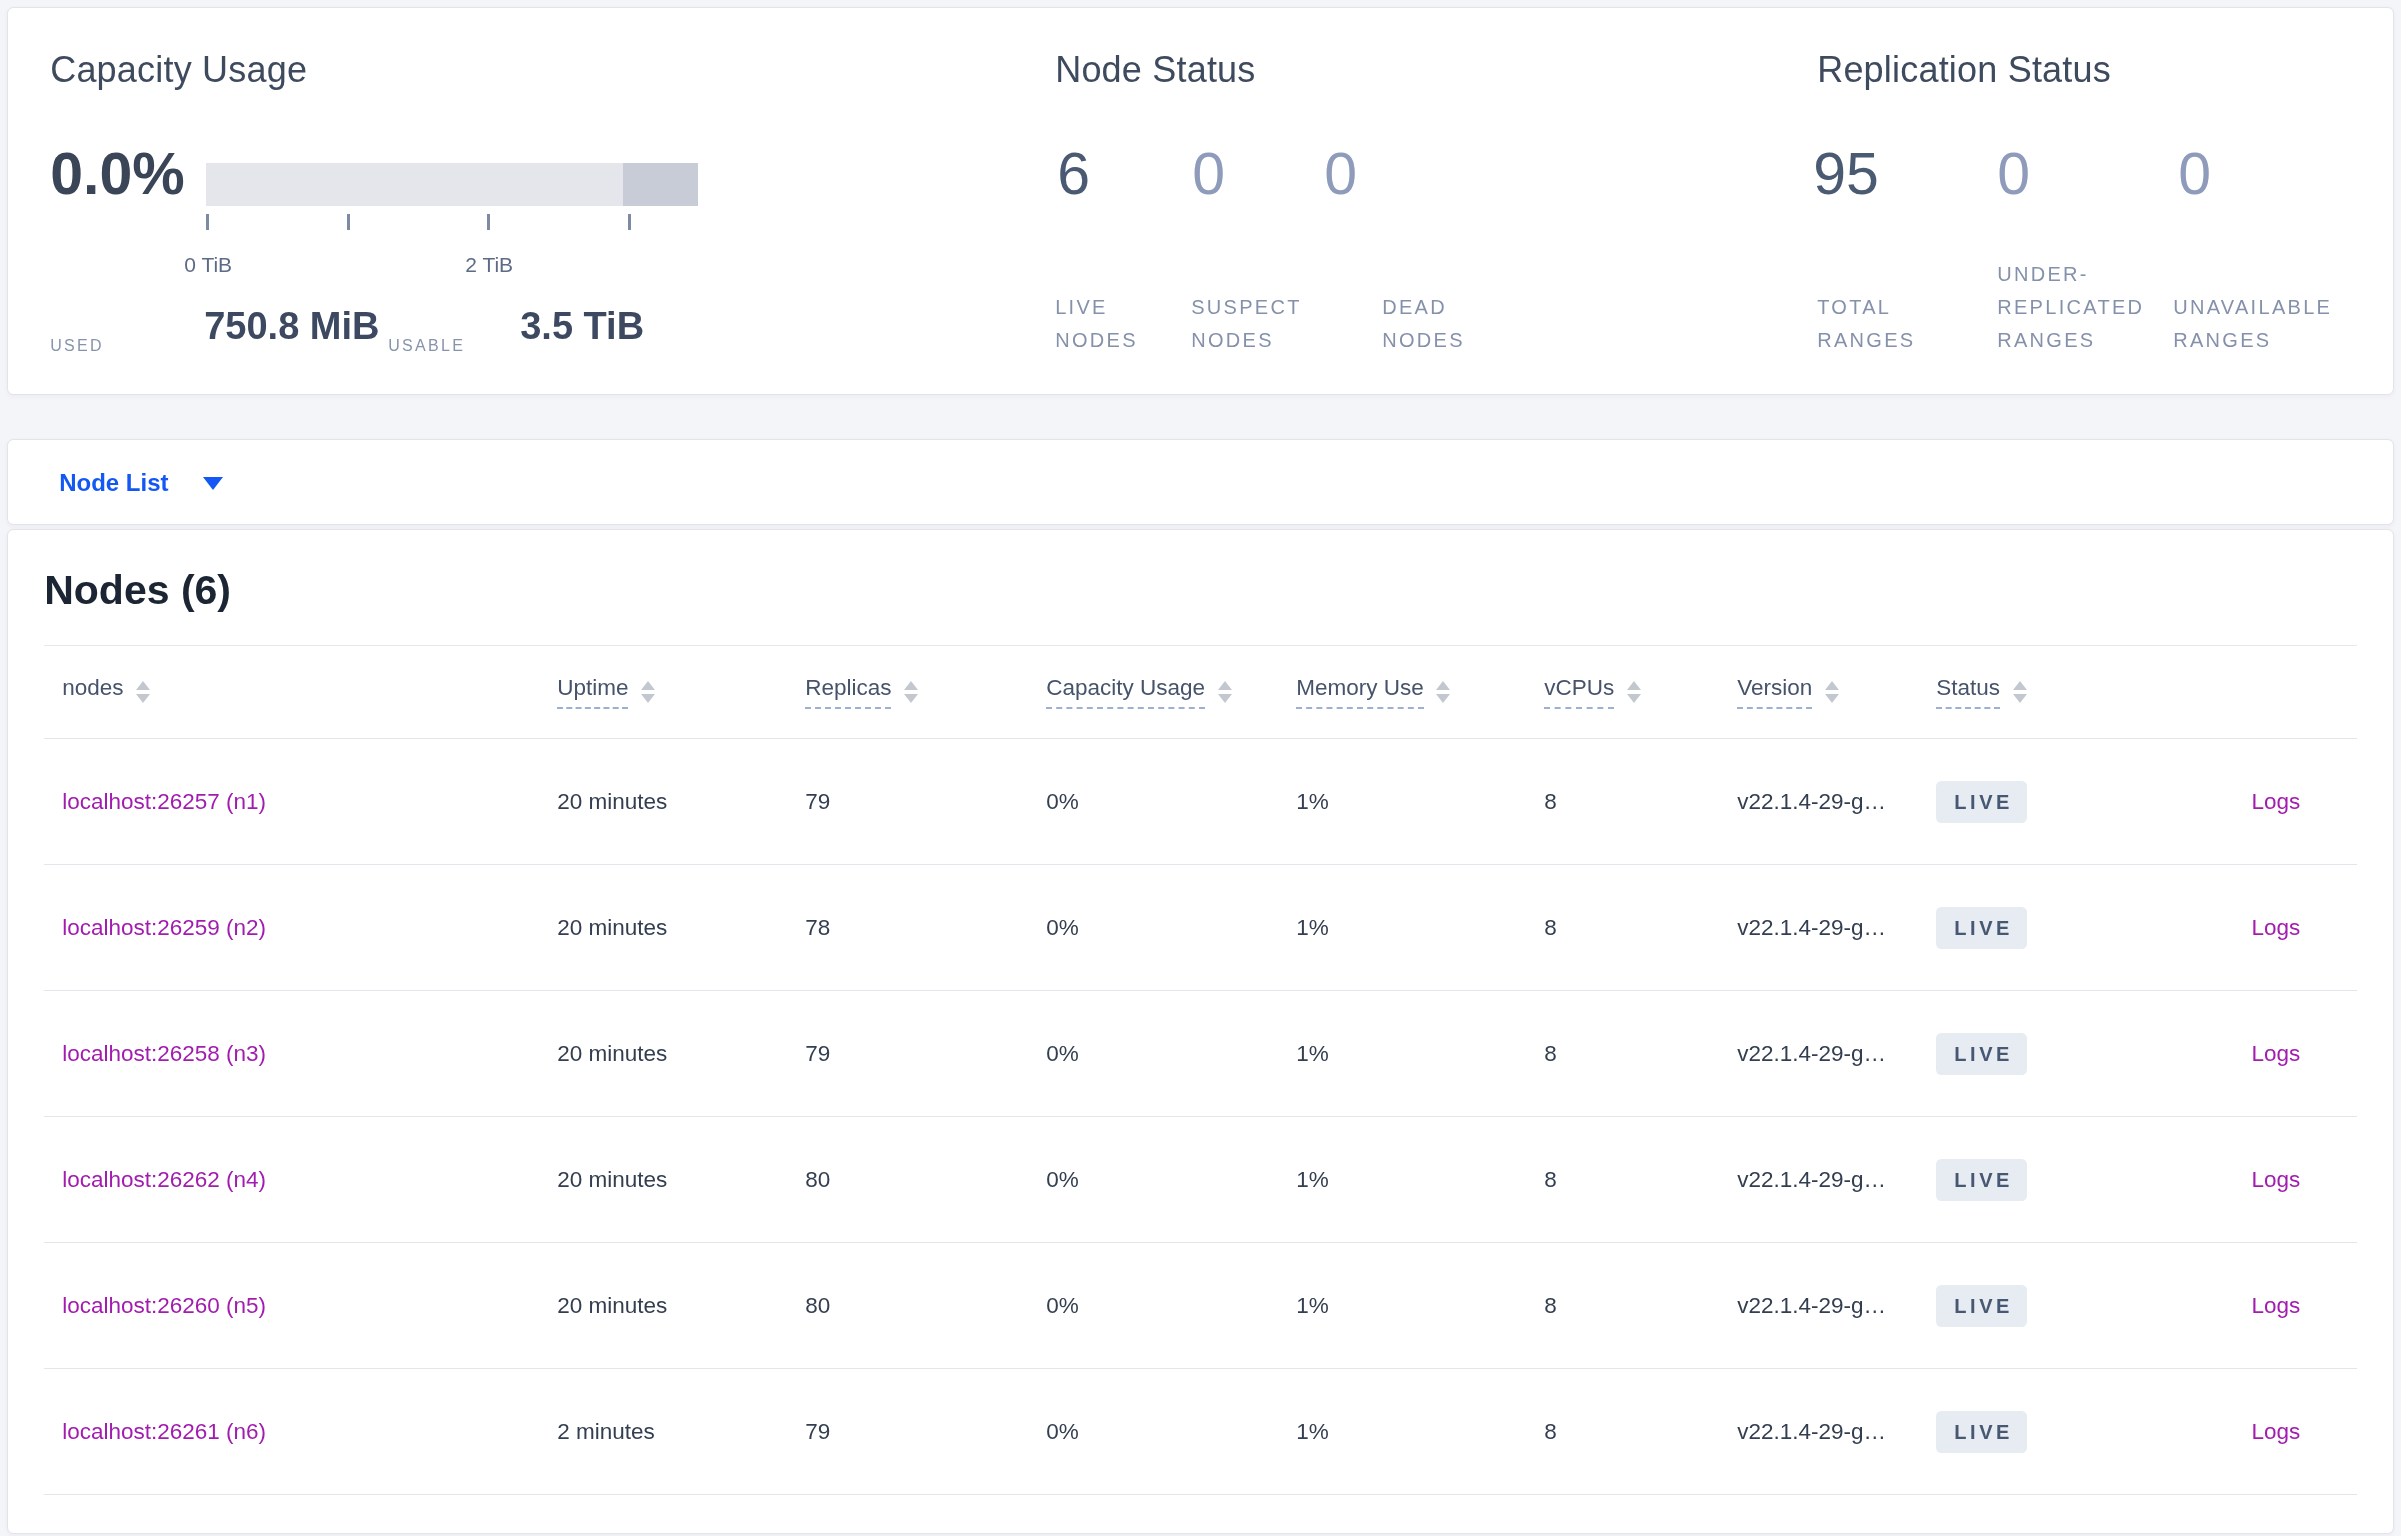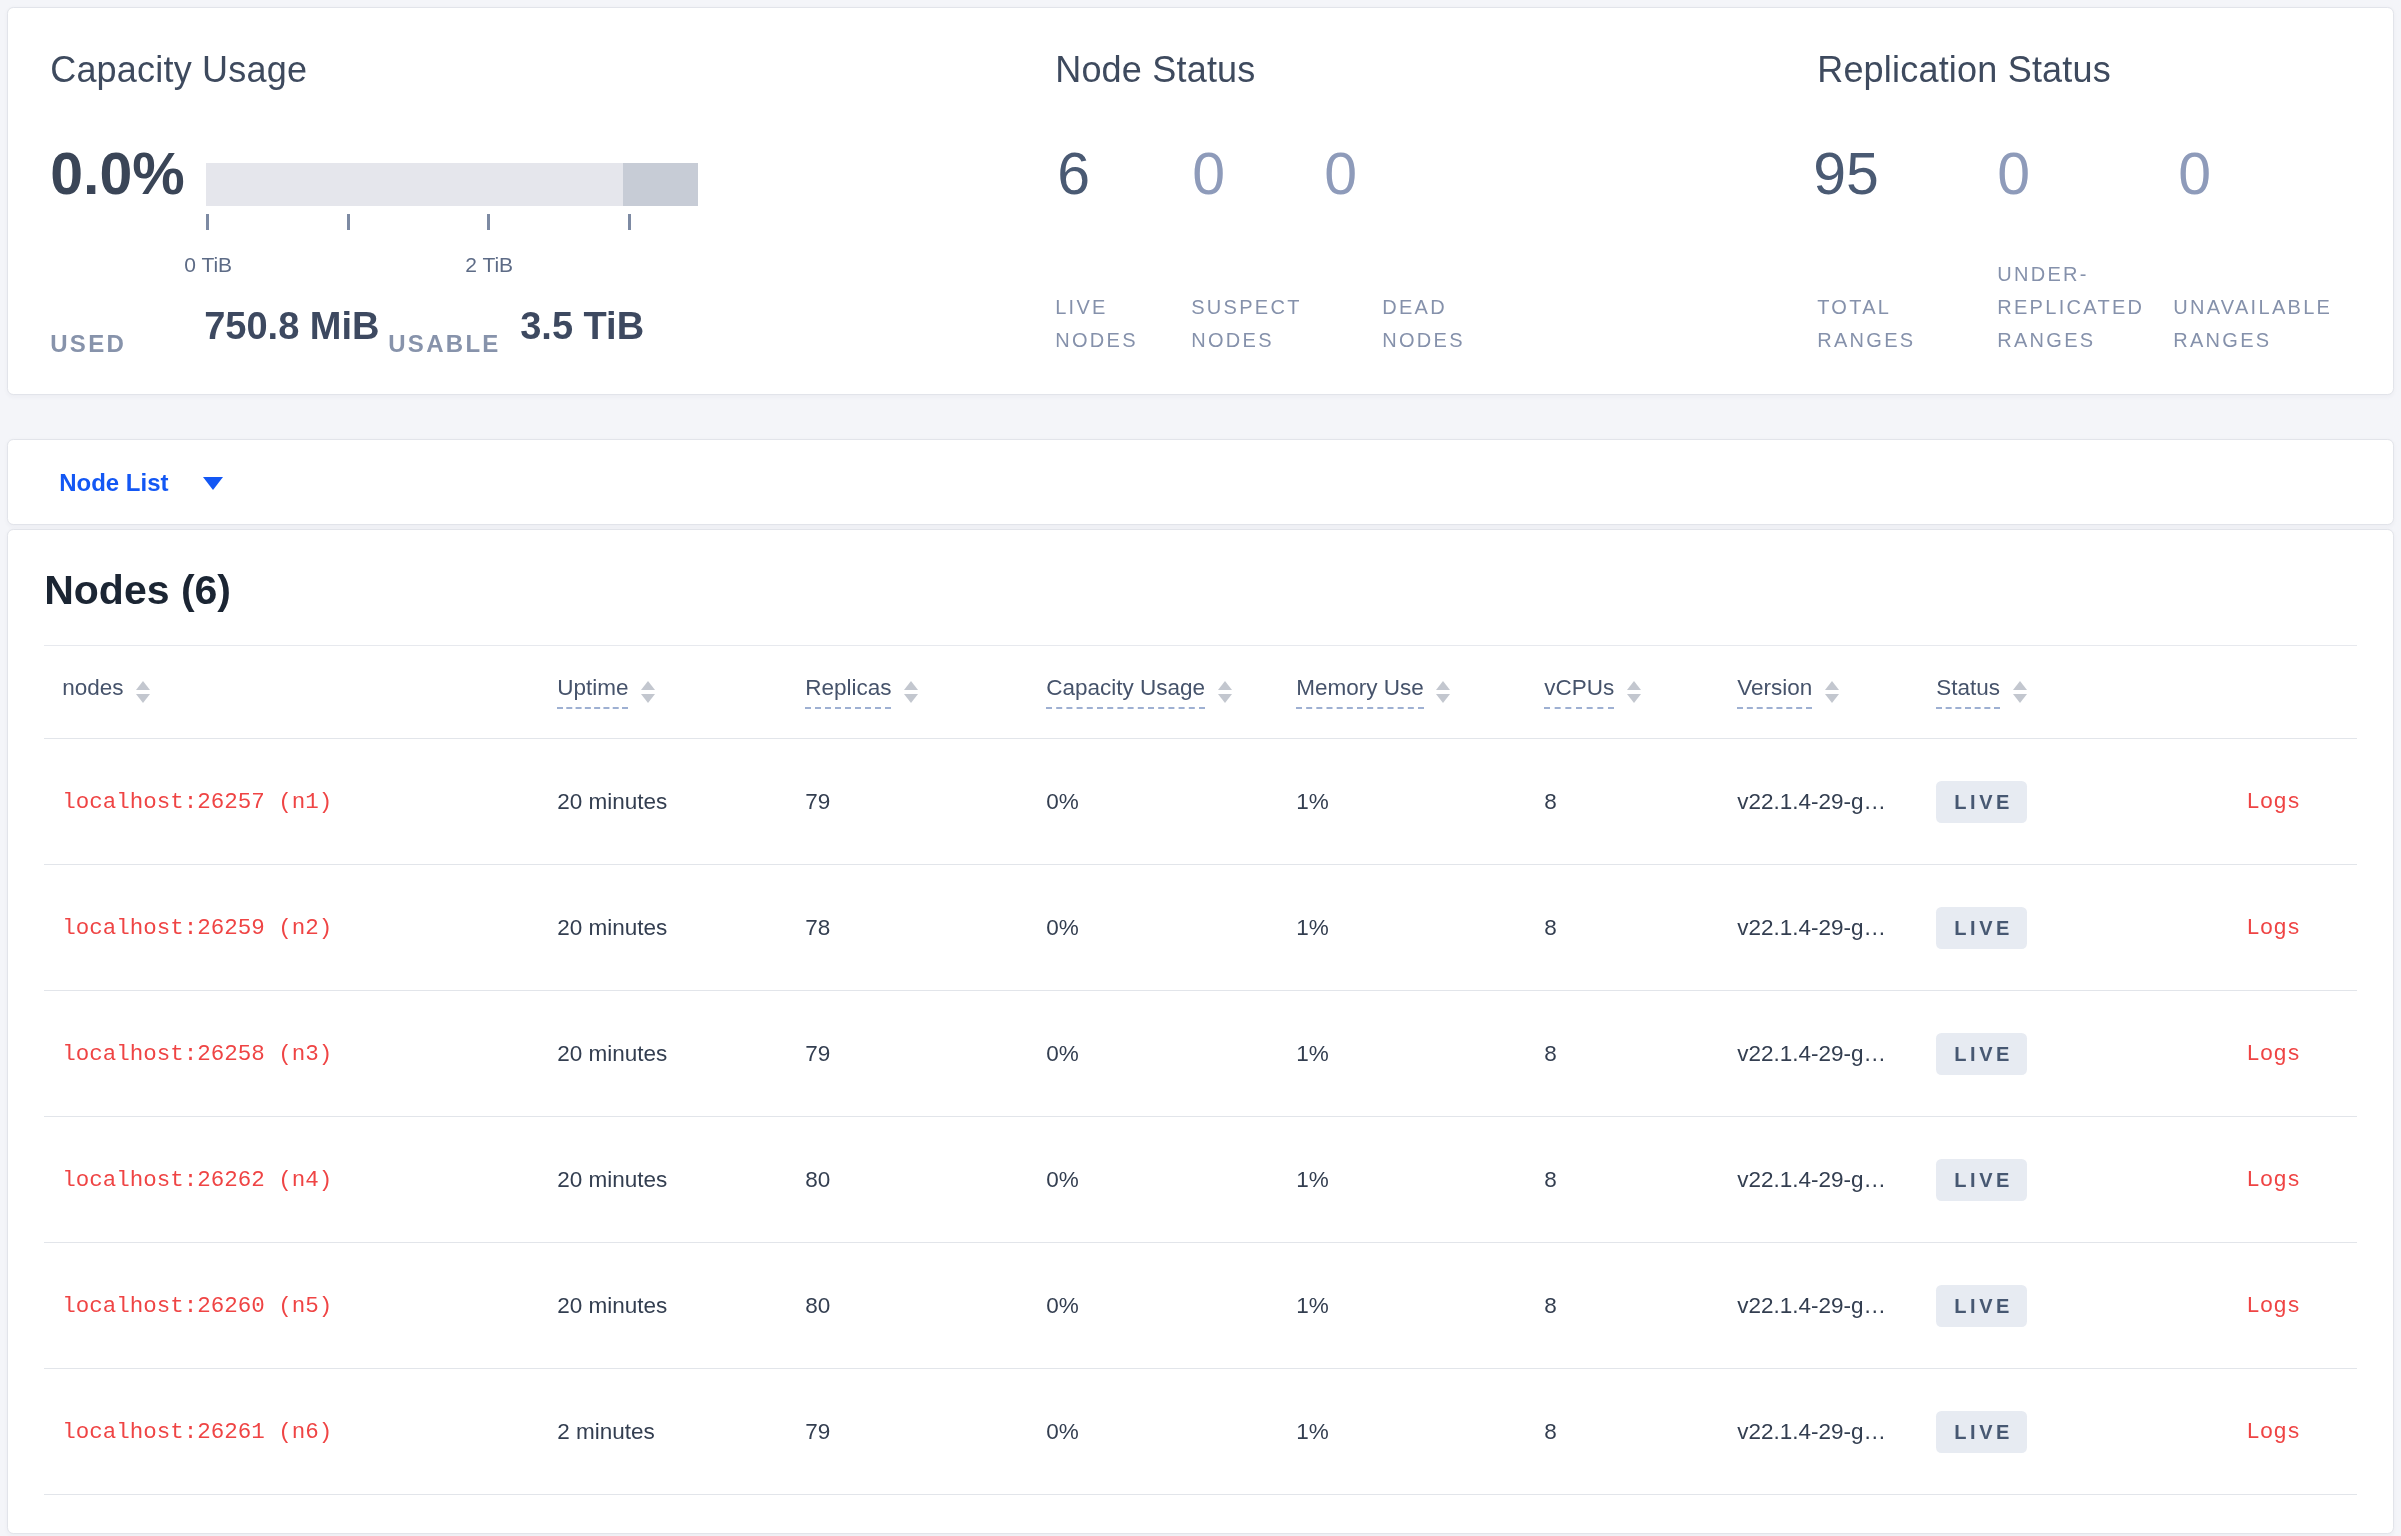--- a/index.html
+++ b/index.html
@@ -47,22 +47,22 @@
   }
   .ct0{left:0;} .ct1{left:141px;} .ct2{left:281px;} .ct3{left:422px;}
   .cap-tick-label{
     position:absolute; top:225px;
     transform:translateX(-50%);
     font-size:21px; color:#5d6b86;margin-top:20px;
   }
   .ctl0{ left:200px; } .ctl2{ left:481px; }
 
   .kpi-label{
-    position:absolute; top:322px;
-    font-size:24px; letter-spacing:2.3px; color:#8793ab; font-weight:700;
+    position:absolute; top:329px;
+    font-size:16px; letter-spacing:2.3px; color:#8793ab; font-weight:400;
   }
   .kpi-value{
     position:absolute; top:297px;
     font-size:38px; font-weight:600; color:#3d4960;
   }
   .l-used{ left:42px; } .v-used{ left:196px; }
   .l-usable{ left:380px; } .v-usable{ left:512px; }
 
   .stat-num{
     position:absolute; top:130px;
@@ -130,21 +130,21 @@
   }
   .th.no-underline .th-text{ border-bottom:2.7px dashed transparent; }
   .sort{ display:inline-flex; flex-direction:column; gap:4.5px; }
   .sort i{ display:block; width:0; height:0;
     border-left:7.2px solid transparent; border-right:7.2px solid transparent; }
   .sort .up{ border-bottom:9px solid #c3c7cf; }
   .sort .down{ border-top:9px solid #c3c7cf; }
 
   .cell{ font-size:22.5px; color:#333e50; }
   .pad1{ padding-left:18px; }
-  .link{ font-size:22.5px; color:#ef4444; cursor:pointer; text-decoration:none;font-family:Liberation Mono, monospace; }
+  .link{ font-size:22.5px; color:#a21caf; cursor:pointer; text-decoration:none; }
   .logs-cell{ text-align:right; padding-right:57px; }
   .badge{
     display:inline-block;
     background:#e7ebf2; color:#475872;
     font-size:20px; font-weight:700; letter-spacing:3.6px;
     padding:10px 14.4px 9px 18px;
     border-radius:5.4px;
   }
 </style>
 </head>

